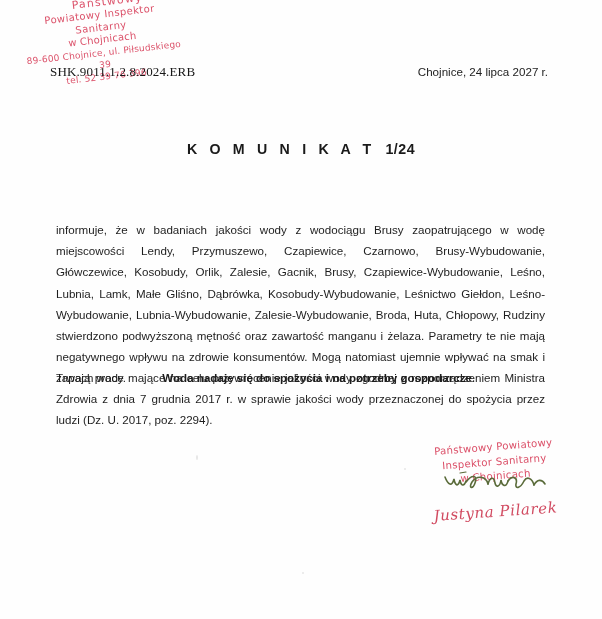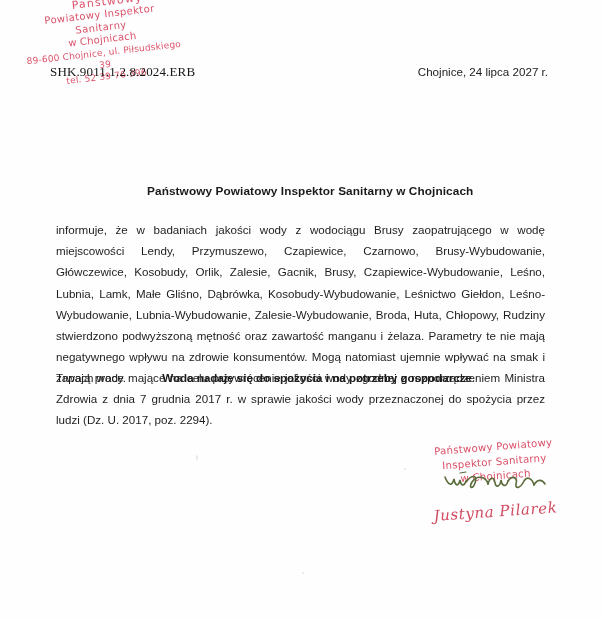--- a/index.html
+++ b/index.html
@@ -178,22 +178,24 @@
     <div class="l2">Powiatowy Inspektor Sanitarny</div>
     <div class="l3">w Chojnicach</div>
     <div class="l4">89-600 Chojnice, ul. Piłsudskiego 39</div>
     <div class="l5">tel. 52 39 76 396</div>
   </div>
 
   <div class="ref-number">SHK.9011.1.2.8.2024.ERB</div>
 
   <div class="place-date">Chojnice, 24 lipca 2027 r.</div>
 
-
-  <div class="doc-subtitle">Państwowy Powiatowy Inspektor Sanitarny w Chojnicach</div>
+  <div class="doc-title">
+    <span>K O M U N I K A T</span><span class="num">1/24</span>
+  </div>
+
 
   <div class="body-block" id="para-main"><span>informuje, że w badaniach jakości wody z wodociągu Brusy zaopatrującego w wodę miejscowości Lendy, Przymuszewo, Czapiewice, Czarnowo, Brusy-Wybudowanie, Główczewice, Kosobudy, Orlik, Zalesie, Gacnik, Brusy, Czapiewice-Wybudowanie, Leśno, Lubnia, Lamk, Małe Gliśno, Dąbrówka, Kosobudy-Wybudowanie, Leśnictwo Giełdon, Leśno-Wybudowanie, Lubnia-Wybudowanie, Zalesie-Wybudowanie, Broda, Huta, Chłopowy, Rudziny stwierdzono podwyższoną mętność oraz zawartość manganu i żelaza. Parametry te nie mają negatywnego wpływu na zdrowie konsumentów. Mogą natomiast ujemnie wpływać na smak i zapach wody. </span><b>Woda nadaje się do spożycia i na potrzeby gospodarcze</b><span>.</span></div>
 
   <div class="body-block" id="para-works">Trwają prace mające na celu przywrócenie jakości wody zgodnej z rozporządzeniem Ministra Zdrowia z dnia 7 grudnia 2017 r. w sprawie jakości wody przeznaczonej do spożycia przez ludzi (Dz. U. 2017, poz. 2294).</div>
 
 
   <div class="sig-wrap">
     <div class="sig-stamp">
       <div>Państwowy Powiatowy</div>
       <div>Inspektor Sanitarny</div>

